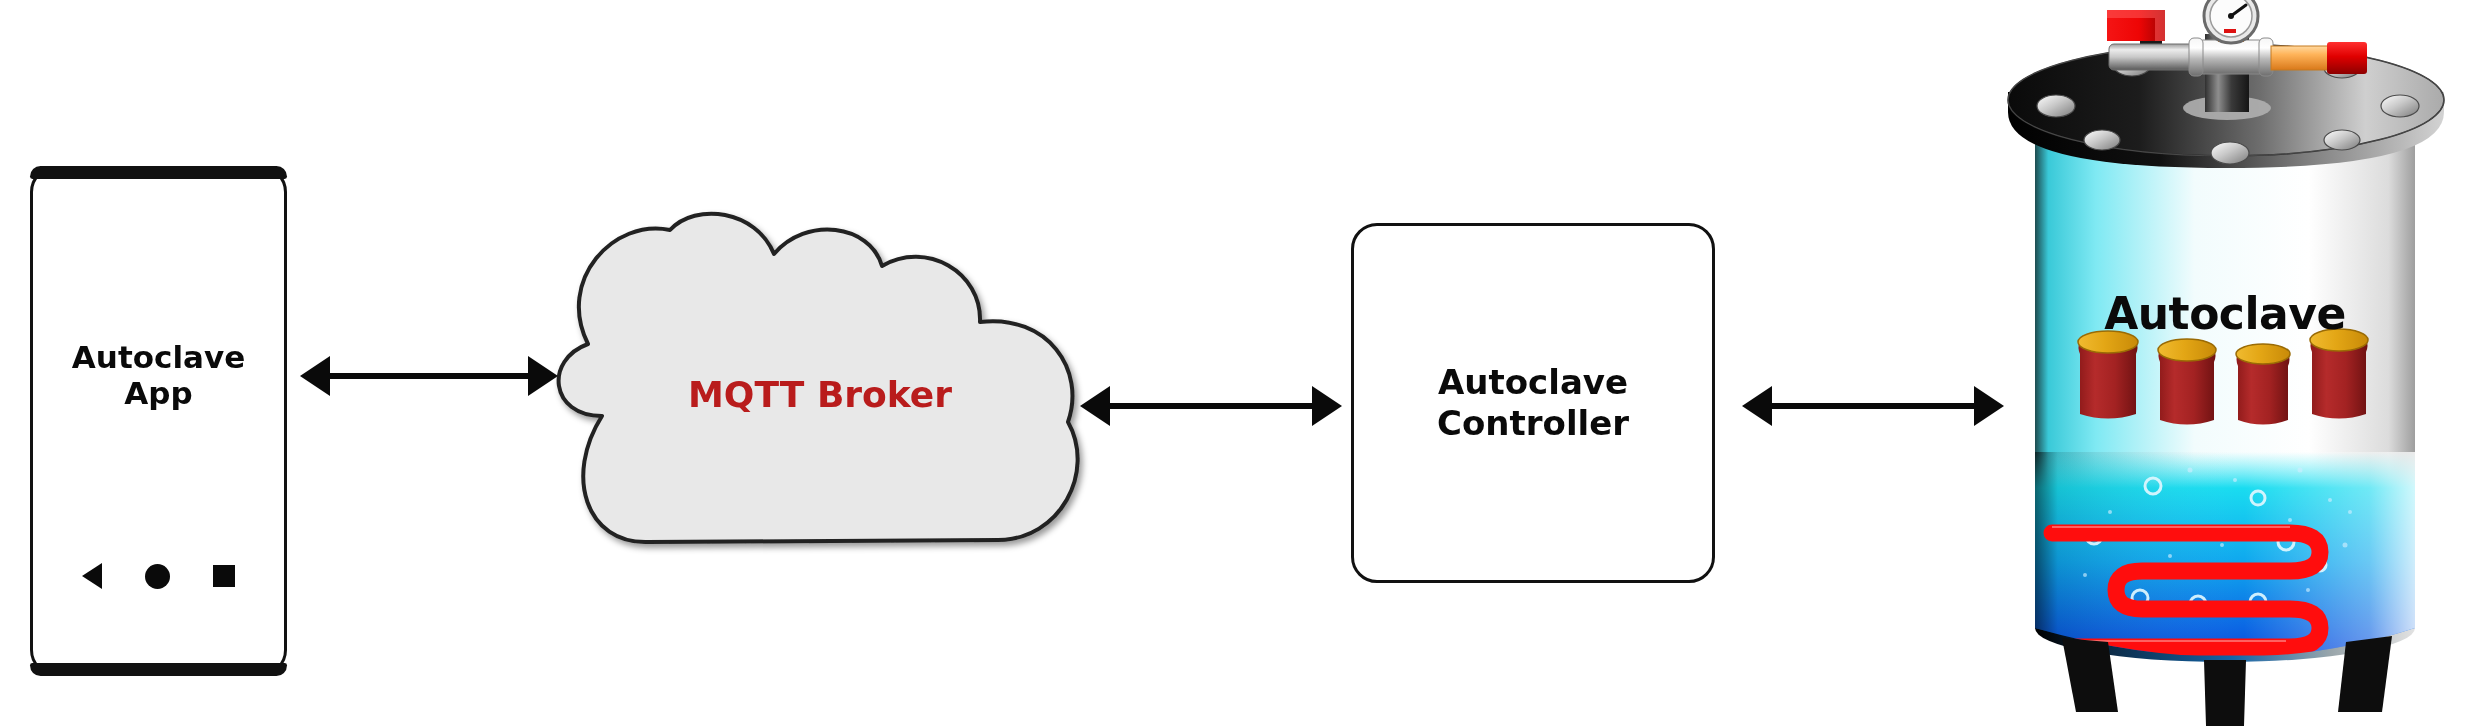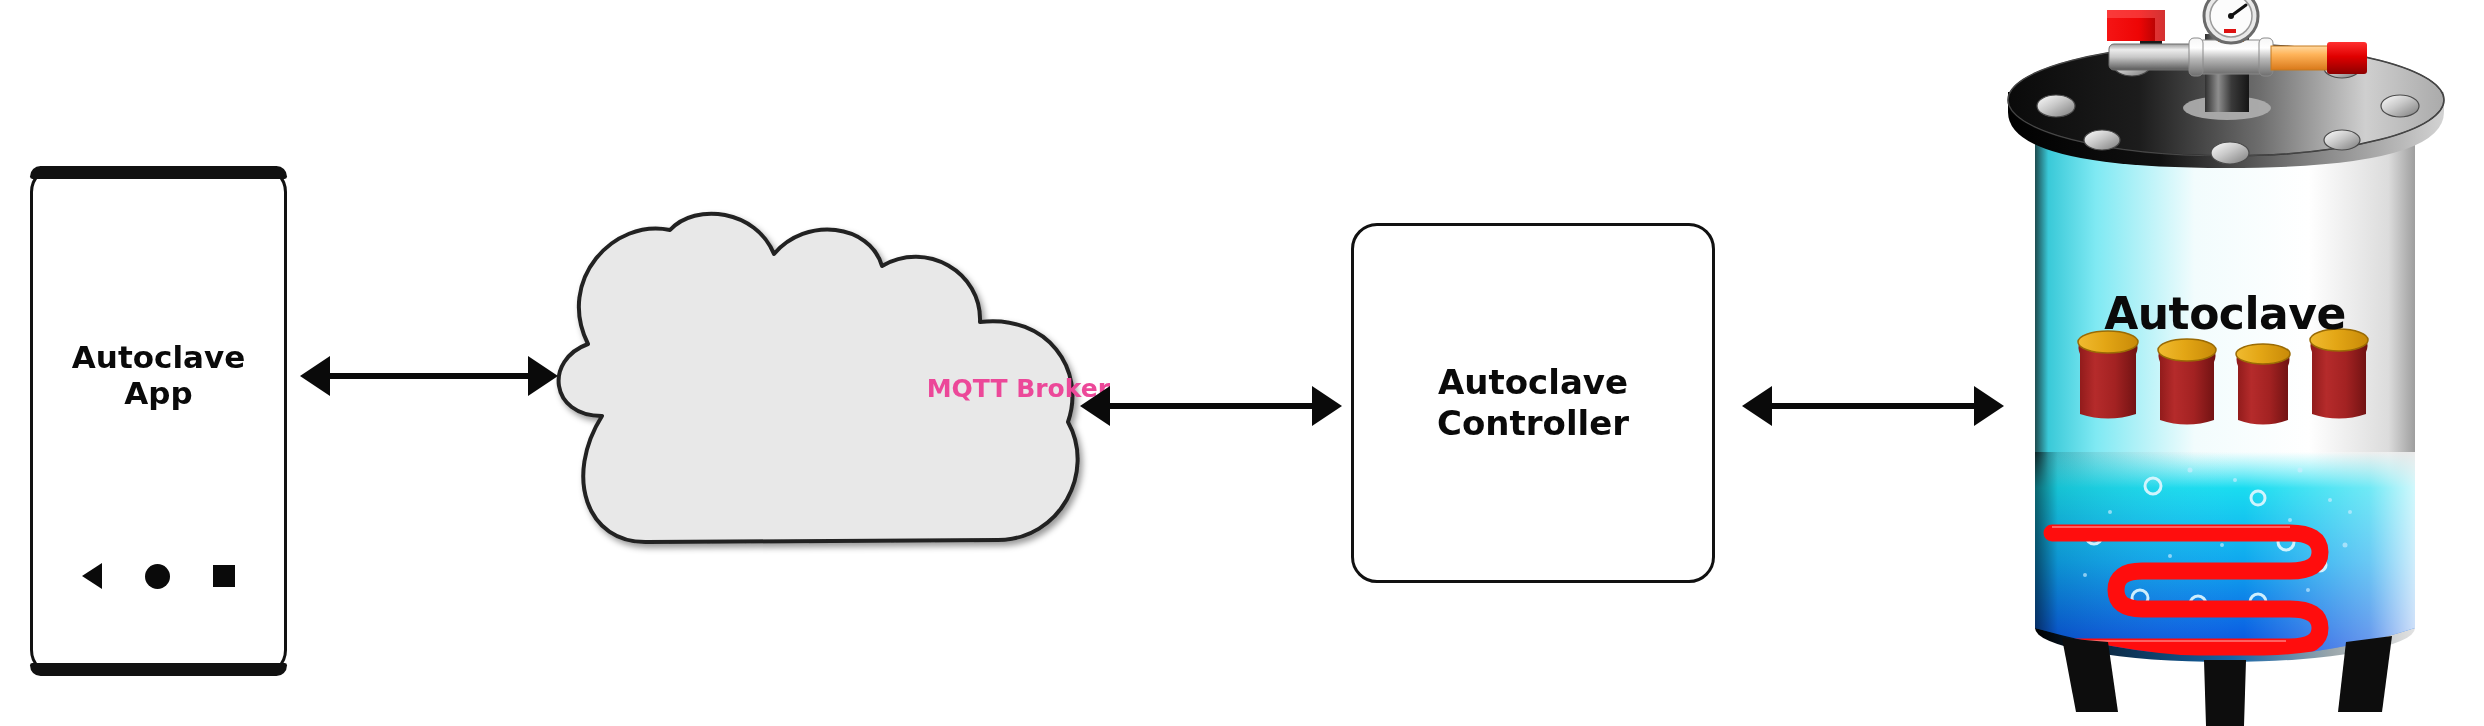--- a/index.html
+++ b/index.html
@@ -36,22 +36,22 @@
     width:0;height:0;border-style:solid;border-width:13px 20px 13px 0;
     border-color:transparent #0a0a0a transparent transparent;
   }
   .nav-home{width:25px;height:25px;border-radius:50%;background:#0a0a0a;}
   .nav-recent{width:22px;height:22px;background:#0a0a0a;}
 
   
   .cloud-wrap{position:absolute;left:530px;top:210px;width:580px;height:360px;}
   .cloud-wrap svg{display:block;width:100%;height:100%;overflow:visible;}
   .cloud-title{
-    position:absolute;left:0;right:0;top:164px;text-align:right;
-    font-weight:bold;font-size:25px;color:#ec4899;
+    position:absolute;left:0;right:0;top:164px;text-align:center;
+    font-weight:bold;font-size:36px;color:#b91c1c;
   }
 
   
   .ctrl{
     position:absolute;left:1351px;top:223px;width:364px;height:360px;
     border:3px solid #111;border-radius:26px;background:#fff;box-sizing:border-box;
   }
   .ctrl-title{
     position:absolute;left:0;right:0;top:50%;transform:translateY(-50%);
     text-align:center;font-weight:bold;font-size:34px;color:#0a0a0a;

